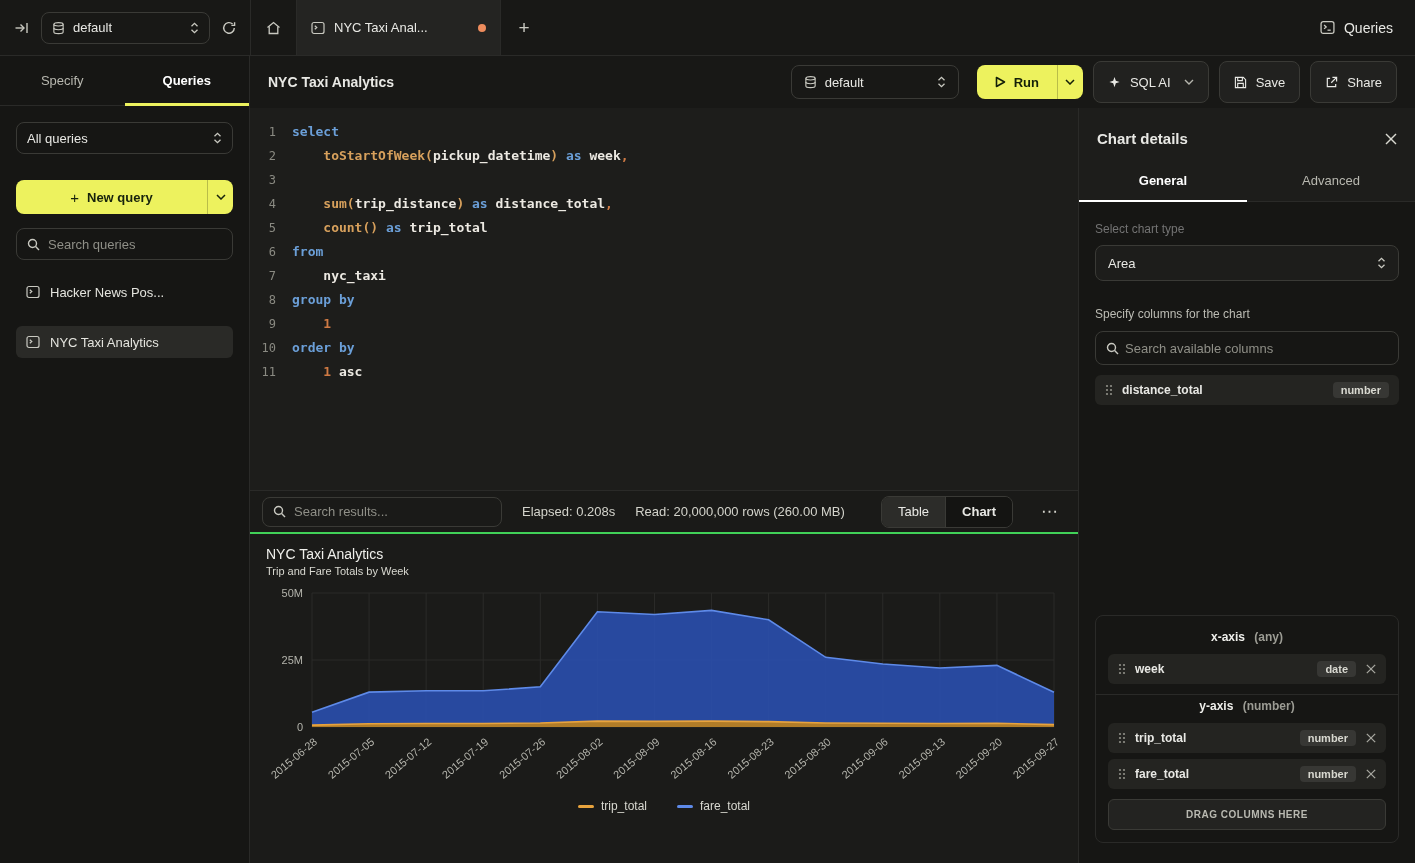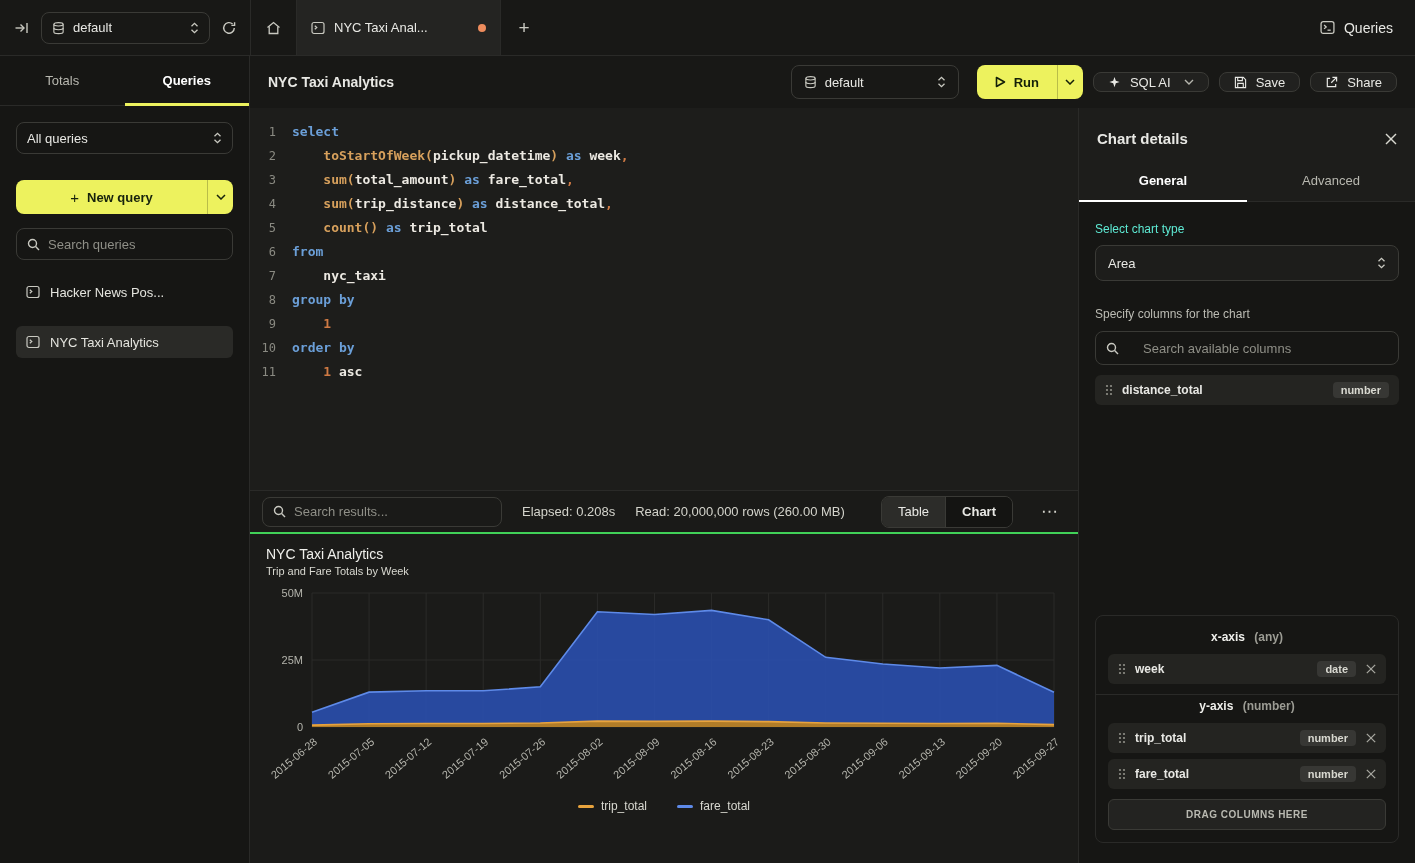--- a/index.html
+++ b/index.html
@@ -57,21 +57,21 @@
   .q-item .q-label { white-space:nowrap; overflow:hidden; }
 
   
   .main-header { height:52px; flex:none; display:flex; align-items:center; gap:10px; padding:0 18px; }
   .main-title { font-size:14px; font-weight:bold; margin-right:auto; white-space:nowrap; }
   .hdr-db { height:34px; width:168px; border:1px solid #3a3a36; border-radius:8px; display:flex; align-items:center; gap:8px; padding:0 12px; cursor:pointer; margin-right:8px; }
   .hdr-db .grow { flex:1; }
   .run-btn { height:34px; border-radius:8px; background:#edf25e; color:#142008; font-weight:bold; display:flex; align-items:stretch; overflow:hidden; cursor:pointer; }
   .run-main { display:flex; align-items:center; gap:8px; padding:0 18px; }
   .run-chev { width:26px; border-left:1px solid rgba(0,0,0,.22); display:flex; align-items:center; justify-content:center; }
-  .ghost-btn { height:20px; border:1px solid #3a3a36; border-radius:8px; background:#21211f; display:flex; align-items:center; gap:9px; padding:0 14px; cursor:pointer; color:#e8e8e4; }
+  .ghost-btn { height:42px; border:1px solid #3a3a36; border-radius:8px; background:#21211f; display:flex; align-items:center; gap:9px; padding:0 14px; cursor:pointer; color:#e8e8e4; }
   .ghost-btn .chev { color:#b5b5ad; margin-left:4px; }
 
   
   .editor { height:382px; flex:none; background:#1d1d1b; padding-top:12px; overflow:hidden;
             font-family:"DejaVu Sans Mono", monospace; font-size:13px; font-weight:bold; }
   .ed-line { display:flex; height:24px; line-height:24px; }
   .ln { width:42px; flex:none; text-align:right; padding-right:16px; color:#8a8a82; font-weight:normal; font-size:12px; }
   .code { white-space:pre; }
   .tk-kw { color:#6b9fd8; }
   .tk-fn { color:#d7a05c;text-align:center; }
@@ -104,24 +104,24 @@
   
   .panel-header { background:#1d1d1b; flex:none; }
   .panel-title-row { display:flex; justify-content:space-between; align-items:center; padding:22px 18px 16px; }
   .panel-title { font-size:15px; font-weight:bold; }
   .close-btn { color:#d8d8d0; cursor:pointer; display:flex; }
   .panel-tabs { display:flex; border-bottom:1px solid #2a2a28; }
   .panel-tab { flex:1; text-align:center; padding:10px 0 13px; color:#b8b8b0; position:relative; cursor:pointer; }
   .panel-tab.active { color:#fff; font-weight:bold; }
   .panel-tab.active::after { content:""; position:absolute; left:0; right:0; bottom:-1px; height:2px; background:#fff; }
   .panel-body { flex:1; min-height:0; padding:14px 16px 20px; display:flex; flex-direction:column; }
-  .small-label { font-size:12px; color:#5eead4; margin:6px 0 9px; }
+  .small-label { font-size:12px; color:#737373; margin:6px 0 9px; }
   .chart-type-select { height:36px; background:#1d1d1b; border:1px solid #3a3a36; border-radius:8px; display:flex; align-items:center; justify-content:space-between; padding:0 12px; cursor:pointer; margin-bottom:26px; }
   .columns-label { font-size:12px; color:#bcbcb4; margin-bottom:10px; }
-  .col-search { height:34px; border:1px solid #3a3a36; border-radius:8px; display:flex; align-items:center; gap:24px; padding:0 10px; color:#9c9c94; margin-bottom:10px; }
+  .col-search { height:34px; border:1px solid #3a3a36; border-radius:8px; display:flex; align-items:center; gap:6px; padding:0 10px; color:#9c9c94; margin-bottom:10px; }
   .col-search input { flex:1; background:transparent; border:none; outline:none; color:#e8e8e4; font:inherit; min-width:0; }
   .col-search input::placeholder { color:#8f8f87; }
   .col-row { height:30px; background:#242421; border-radius:6px; display:flex; align-items:center; gap:9px; padding:0 10px; margin-bottom:6px; }
   .handle { color:#8f8f87; display:flex; cursor:grab; }
   .col-name { font-size:12px; font-weight:bold; flex:1; white-space:nowrap; overflow:hidden; }
   .badge { font-size:11px; font-weight:bold; background:#373734; border-radius:4px; padding:2px 8px; color:#d8d8d0; flex:none; }
   .x-btn { color:#a8a8a0; display:flex; cursor:pointer; margin-left:1px; }
   .axes-box { margin-top:auto; border:1px solid #2a2a28; border-radius:8px; padding:10px 12px 12px; }
   .axis-header { text-align:center; font-size:12px; margin:4px 0 10px; }
   .axis-name { font-weight:bold; color:#efefeb; }
@@ -196,21 +196,21 @@
         </span>
         <span>Queries</span>
       </div>
     </div>
   </header>
 
   <div class="body">
 
     <aside class="sidebar">
       <div class="sb-tabs">
-        <div class="sb-tab">Totals</div>
+        <div class="sb-tab">Specify</div>
         <div class="sb-tab active">Queries</div>
       </div>
       <div class="sb-body">
         <div class="select-ctl">
           <span class="grow">All queries</span>
           <span class="icon-btn">
             <svg width="9" height="12" viewBox="0 0 9 12" fill="none" stroke="currentColor" stroke-width="1.3">
                 <path d="M1.5 4.3L4.5 1.3l3 3"></path>
                 <path d="M1.5 7.7l3 3 3-3"></path>
               </svg>
@@ -328,21 +328,20 @@
                 <div class="ed-line">
                   <span class="ln">1</span>
                   <span class="code"><span class="tk-kw">select</span></span>
                 </div>
                 <div class="ed-line">
                   <span class="ln">2</span>
                   <span class="code"><span class="tk-pl">    </span><span class="tk-fn">toStartOfWeek(</span><span class="tk-pl">pickup_datetime</span><span class="tk-fn">)</span><span class="tk-kw"> as </span><span class="tk-pl">week</span><span class="tk-pu">,</span></span>
                 </div>
                 <div class="ed-line">
                   <span class="ln">3</span>
-                  <span class="code"><span class="tk-pl">    </span><span class="tk-fn">sum(</span><span class="tk-pl">total_amount</span><span class="tk-fn">)</span><span class="tk-kw"> as </span><span class="tk-pl">fare_total</span><span class="tk-pu">,</span></span>
                 </div>
                 <div class="ed-line">
                   <span class="ln">4</span>
                   <span class="code"><span class="tk-pl">    </span><span class="tk-fn">sum(</span><span class="tk-pl">trip_distance</span><span class="tk-fn">)</span><span class="tk-kw"> as </span><span class="tk-pl">distance_total</span><span class="tk-pu">,</span></span>
                 </div>
                 <div class="ed-line">
                   <span class="ln">5</span>
                   <span class="code"><span class="tk-pl">    </span><span class="tk-fn">count()</span><span class="tk-kw"> as </span><span class="tk-pl">trip_total</span></span>
                 </div>
                 <div class="ed-line">

